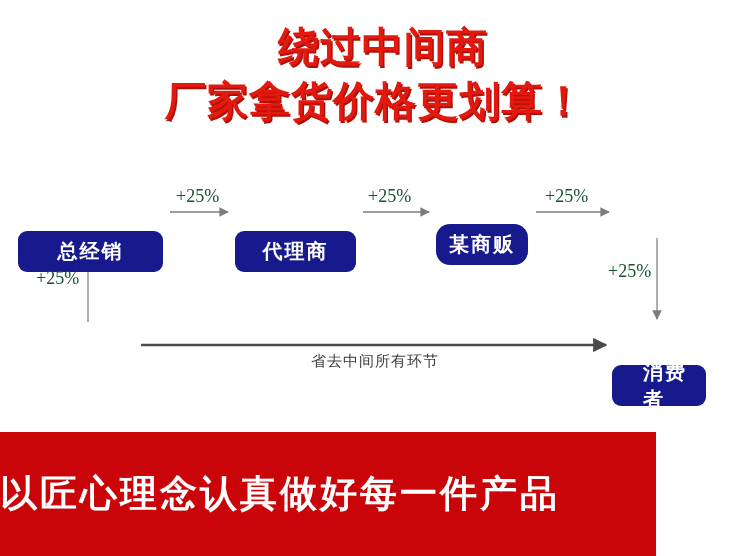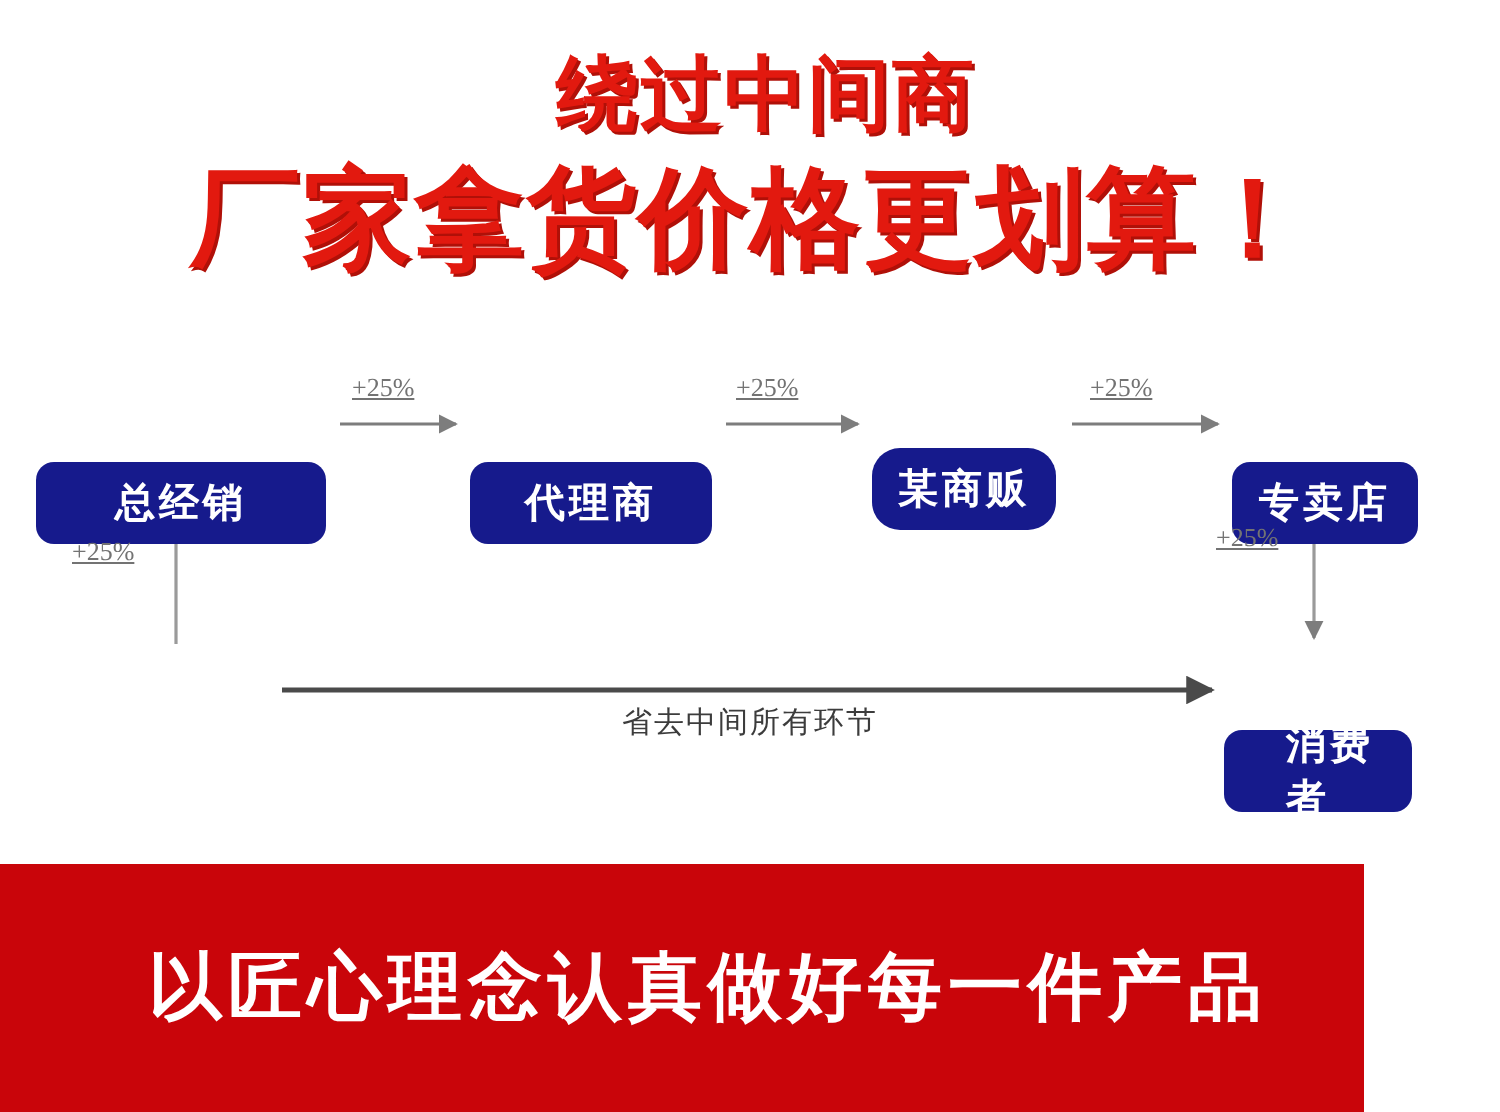--- a/index.html
+++ b/index.html
@@ -25,21 +25,21 @@
   }
   .headline-line {
     color: #e2190f;
     font-weight: bold;
     letter-spacing: 1px;
     line-height: 1.16;
     text-shadow: 1.5px 1.5px 0 #b01008;
     white-space: nowrap;
   }
   .headline-line-1 { font-size: 41px; margin-left: 16px; }
-  .headline-line-2 { font-size: 55px; margin-top: 6px; }
+  .headline-line-2 { font-size: 41px; margin-top: 6px; }
 
   
   .flow {
     position: absolute;
     left: 0;
     top: 0;
     width: 750px;
     height: 432px;
   }
   .node {
@@ -58,25 +58,24 @@
   }
   .node-zongjingxiao { left: 18px;  top: 191px; width: 145px; height: 41px; }
   .node-dailishang   { left: 235px; top: 191px; width: 121px; height: 41px; }
   .node-moushangfan  { left: 436px; top: 184px; width: 92px;  height: 41px; border-radius: 14px; }
   .node-zhuanmaidian { left: 616px; top: 191px; width: 93px;  height: 41px; }
   .node-changjia     { left: 38px;  top: 325px; width: 99px;  height: 41px; }
   .node-xiaofeizhe   { left: 612px; top: 325px; width: 94px;  height: 41px; padding-left: 31px; }
 
   .pct-label {
     position: absolute;
-    font-size: 13px;
-    color: #737373;
+    font-size: 18px;
+    color: #14532d;
     font-family: "Liberation Serif", "DejaVu Serif", serif;
     white-space: nowrap;
-    text-decoration: underline;
   }
   .pct-1 { left: 176px; top: 186px; }
   .pct-2 { left: 368px; top: 186px; }
   .pct-3 { left: 545px; top: 186px; }
   .pct-left  { left: 36px;  top: 268px; }
   .pct-right { left: 608px; top: 261px; }
 
   .flow-note-red {
     position: absolute;
     left: 0;
@@ -110,22 +109,20 @@
   
   .banner {
     position: absolute;
     left: 0;
     top: 432px;
     width: 656px;
     height: 124px;
     background: #c9050a;
     display: flex;
     align-items: center;
-    justify-content: center;
-    padding-left: 26px;
   }
   .banner-text {
     color: #ffffff;
     font-size: 37px;
     font-weight: bold;
     letter-spacing: 3px;
     white-space: nowrap;
   }
 </style>
 </head>
@@ -157,21 +154,20 @@
     <line x1="88" y1="322" x2="88" y2="245" stroke="#9a9a9a" stroke-width="1.6" marker-end="url(#arrowGray)"></line>
 
     <line x1="657" y1="238" x2="657" y2="319" stroke="#9a9a9a" stroke-width="1.6" marker-end="url(#arrowGray)"></line>
 
     <line x1="141" y1="345" x2="606" y2="345" stroke="#4a4a4a" stroke-width="2.6" marker-end="url(#arrowDark)"></line>
   </svg>
 
   <div class="node node-zongjingxiao">总经销</div>
   <div class="node node-dailishang">代理商</div>
   <div class="node node-moushangfan">某商贩</div>
-  <div class="node node-zhuanmaidian">专卖店</div>
   <div class="node node-xiaofeizhe">消费者</div>
 
   <div class="pct-label pct-left">+25%</div>
   <div class="pct-label pct-1">+25%</div>
   <div class="pct-label pct-2">+25%</div>
   <div class="pct-label pct-3">+25%</div>
   <div class="pct-label pct-right">+25%</div>
 
   <div class="flow-note-gray">省去中间所有环节</div>
 </div>

